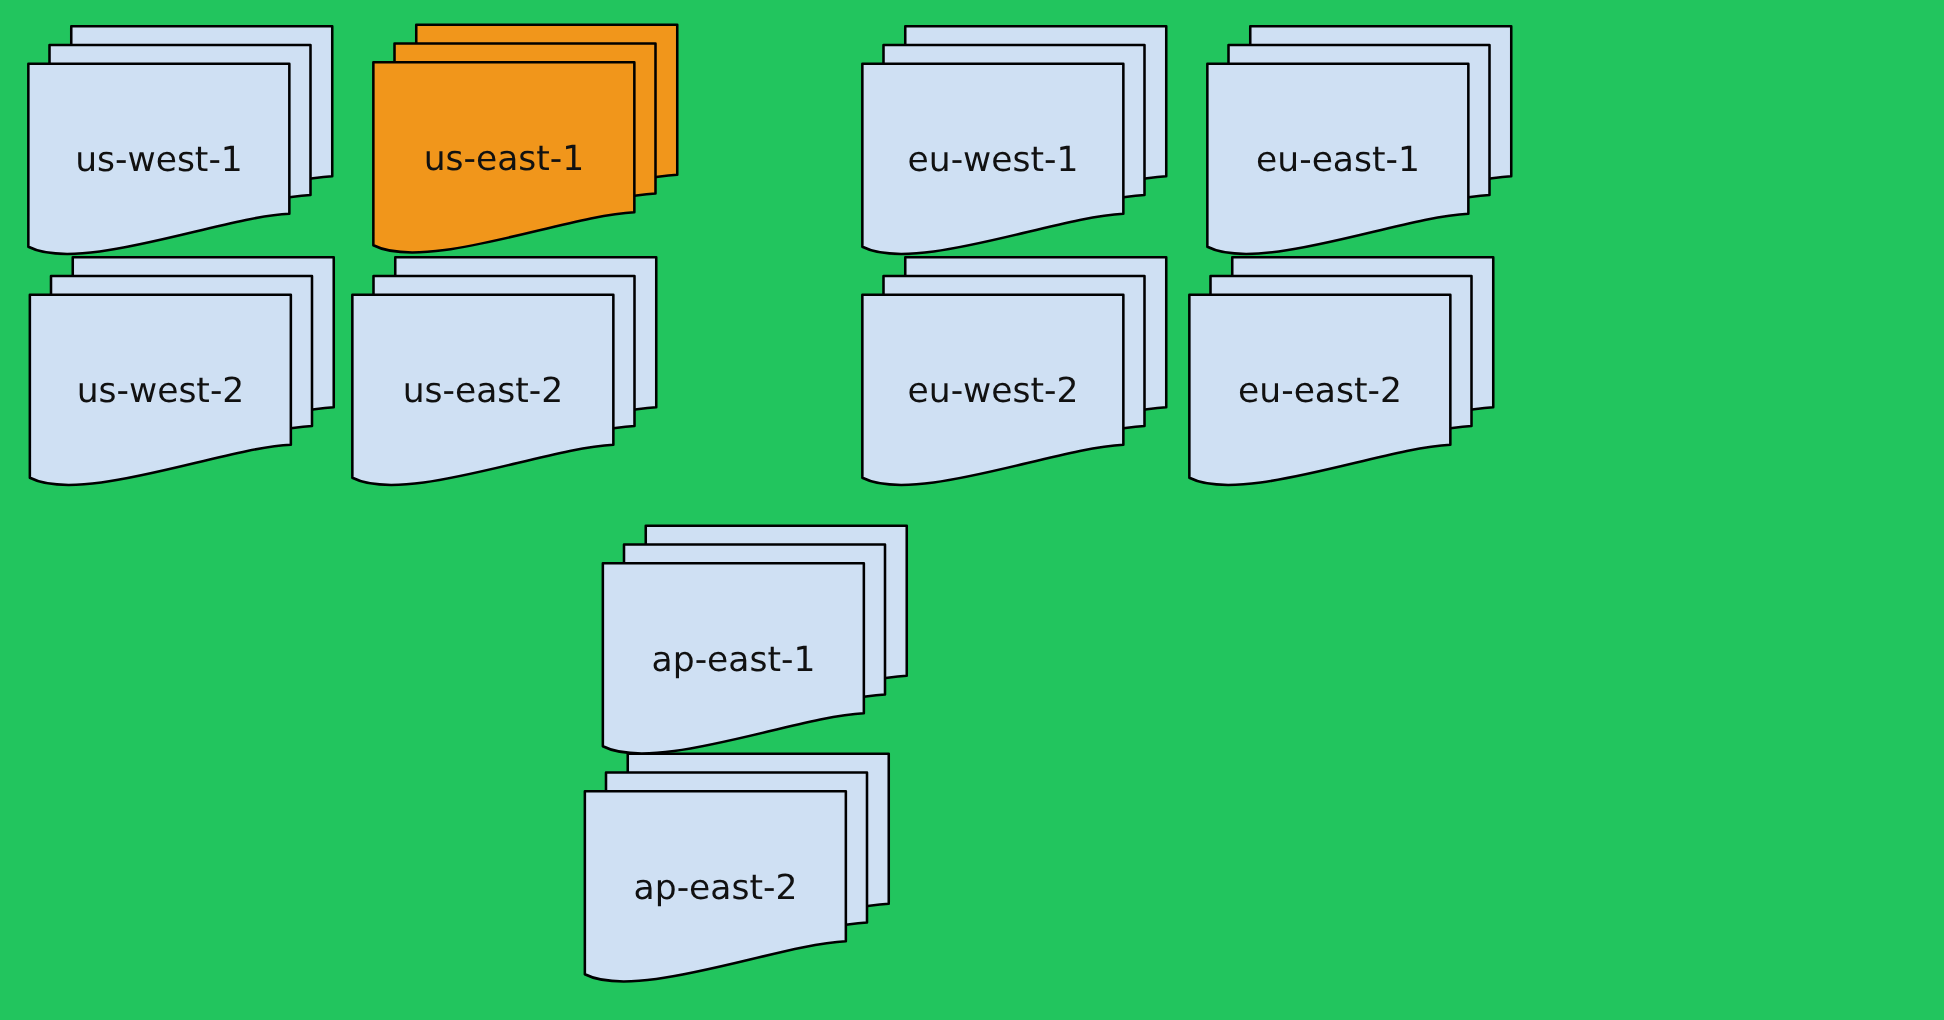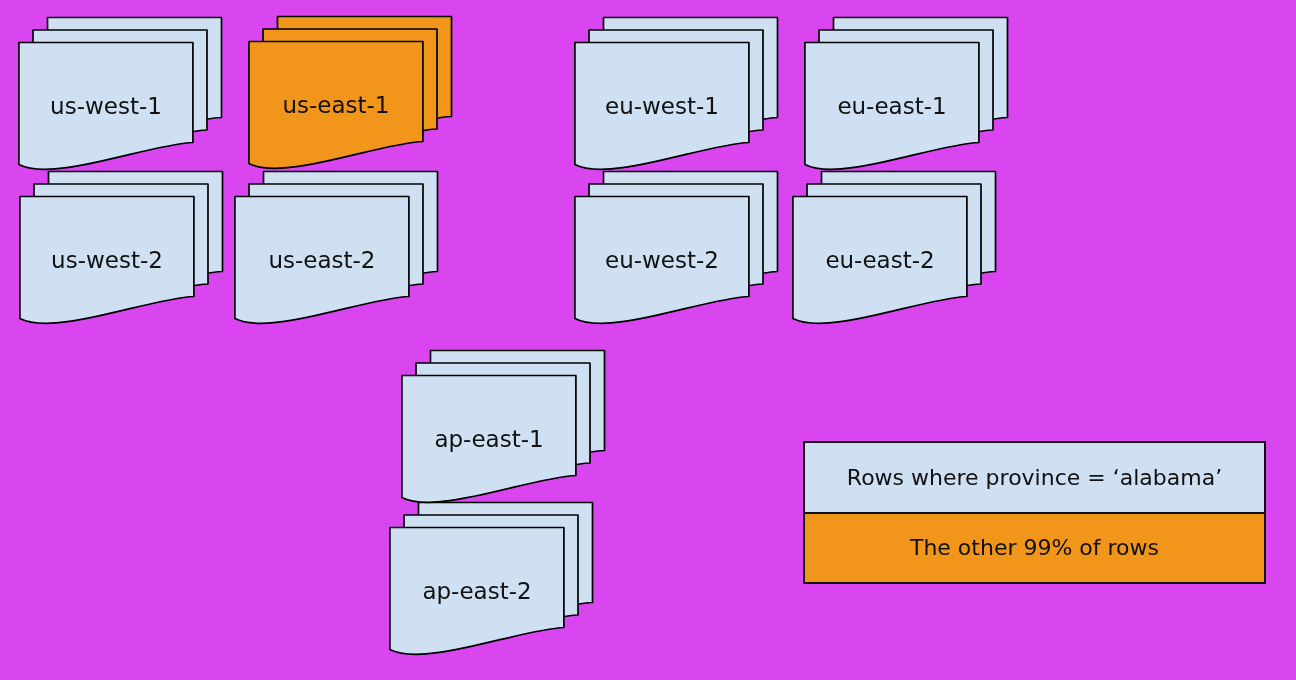--- a/index.html
+++ b/index.html
@@ -4,21 +4,21 @@
 <style>
   html, body {
     margin: 0;
     padding: 0;
     background: #ffffff;
   }
   .canvas {
     position: relative;
     width: 1296px;
     height: 680px;
-    background: #d946ef;
+    background: #22c55e;
     overflow: hidden;
     font-family: "DejaVu Sans", "Liberation Sans", sans-serif;
   }
   .defs-holder {
     position: absolute;
     width: 0;
     height: 0;
     overflow: hidden;
   }
   .stack {
@@ -136,22 +136,14 @@
     <text class="doc-label" x="88" y="98">ap-east-1</text>
   </svg>
 
   <svg class="stack lower" style="left:389px;top:501px" width="205" height="157" viewBox="0 0 205 157" role="img">
     <use href="#docShape" class="doc" transform="translate(29.5,1.5)" fill="#CFE0F3"></use>
     <use href="#docShape" class="doc" transform="translate(15,14)" fill="#CFE0F3"></use>
     <use href="#docShape" class="doc" transform="translate(0.9,26.5)" fill="#CFE0F3"></use>
     <text class="doc-label" x="88" y="98">ap-east-2</text>
   </svg>
 
-  <div class="legend">
-    <div class="legend-row" style="background-color: rgb(207, 224, 243);">
-      <span>Rows where province = ‘alabama’</span>
-    </div>
-    <div class="legend-row" style="background-color: rgb(241, 150, 27);">
-      <span>The other 99% of rows</span>
-    </div>
-  </div>
 
 </div>
 
 </body></html>

